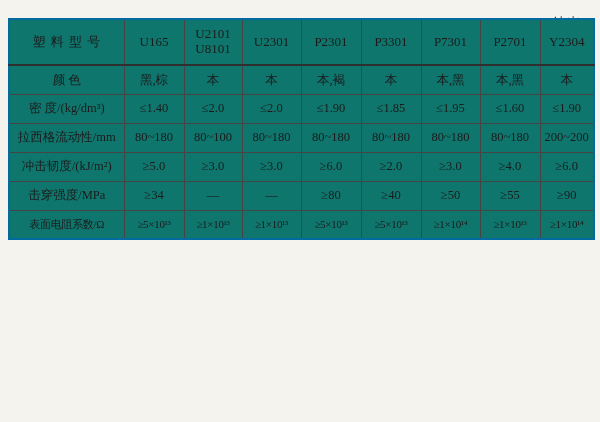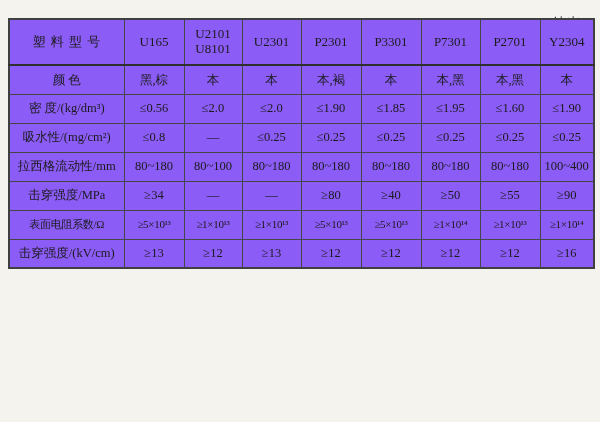--- a/index.html
+++ b/index.html
@@ -23,22 +23,22 @@
     letter-spacing: 1px;
     color: #222;
   }
   table.props {
     position: absolute;
     left: 8px;
     top: 18px;
     width: 585px;
     table-layout: fixed;
     border-collapse: collapse;
-    border: 2px solid #404040;
-    background: #8b5cf6;
+    border: 2px solid #0369a1;
+    background: #0f766e;
   }
   table.props th, table.props td {
     border: 1px solid #454545;
     text-align: center;
     vertical-align: middle;
     padding: 0;
     font-weight: normal;
     font-size: 12.5px;
     line-height: 1.15;
     overflow: hidden;
@@ -105,50 +105,50 @@
       <td>本</td>
       <td>本</td>
       <td>本,褐</td>
       <td>本</td>
       <td>本,黑</td>
       <td>本,黑</td>
       <td>本</td>
     </tr>
     <tr>
       <td class="label">密  度/(kg/dm³)</td>
-      <td>≤0.56</td>
+      <td>≤1.40</td>
       <td>≤2.0</td>
       <td>≤2.0</td>
       <td>≤1.90</td>
       <td>≤1.85</td>
       <td>≤1.95</td>
       <td>≤1.60</td>
       <td>≤1.90</td>
-    </tr>
-    <tr>
-      <td class="label">吸水性/(mg/cm²)</td>
-      <td>≤0.8</td>
-      <td>—</td>
-      <td>≤0.25</td>
-      <td>≤0.25</td>
-      <td>≤0.25</td>
-      <td>≤0.25</td>
-      <td>≤0.25</td>
-      <td>≤0.25</td>
     </tr>
     <tr>
       <td class="label">拉西格流动性/mm</td>
       <td>80~180</td>
       <td>80~100</td>
       <td>80~180</td>
       <td>80~180</td>
       <td>80~180</td>
       <td>80~180</td>
       <td>80~180</td>
-      <td>100~400</td>
+      <td>200~200</td>
+    </tr>
+    <tr>
+      <td class="label">冲击韧度/(kJ/m²)</td>
+      <td>≥5.0</td>
+      <td>≥3.0</td>
+      <td>≥3.0</td>
+      <td>≥6.0</td>
+      <td>≥2.0</td>
+      <td>≥3.0</td>
+      <td>≥4.0</td>
+      <td>≥6.0</td>
     </tr>
     <tr>
       <td class="label">击穿强度/MPa</td>
       <td>≥34</td>
       <td>—</td>
       <td>—</td>
       <td>≥80</td>
       <td>≥40</td>
       <td>≥50</td>
       <td>≥55</td>
@@ -158,25 +158,14 @@
       <td class="label">表面电阻系数/Ω</td>
       <td>≥5×10¹³</td>
       <td>≥1×10¹³</td>
       <td>≥1×10¹³</td>
       <td>≥5×10¹³</td>
       <td>≥5×10¹³</td>
       <td>≥1×10¹⁴</td>
       <td>≥1×10¹³</td>
       <td>≥1×10¹⁴</td>
     </tr>
-    <tr>
-      <td class="label">击穿强度/(kV/cm)</td>
-      <td>≥13</td>
-      <td>≥12</td>
-      <td>≥13</td>
-      <td>≥12</td>
-      <td>≥12</td>
-      <td>≥12</td>
-      <td>≥12</td>
-      <td>≥16</td>
-    </tr>
   </tbody>
 </table>
 
 </body></html>

